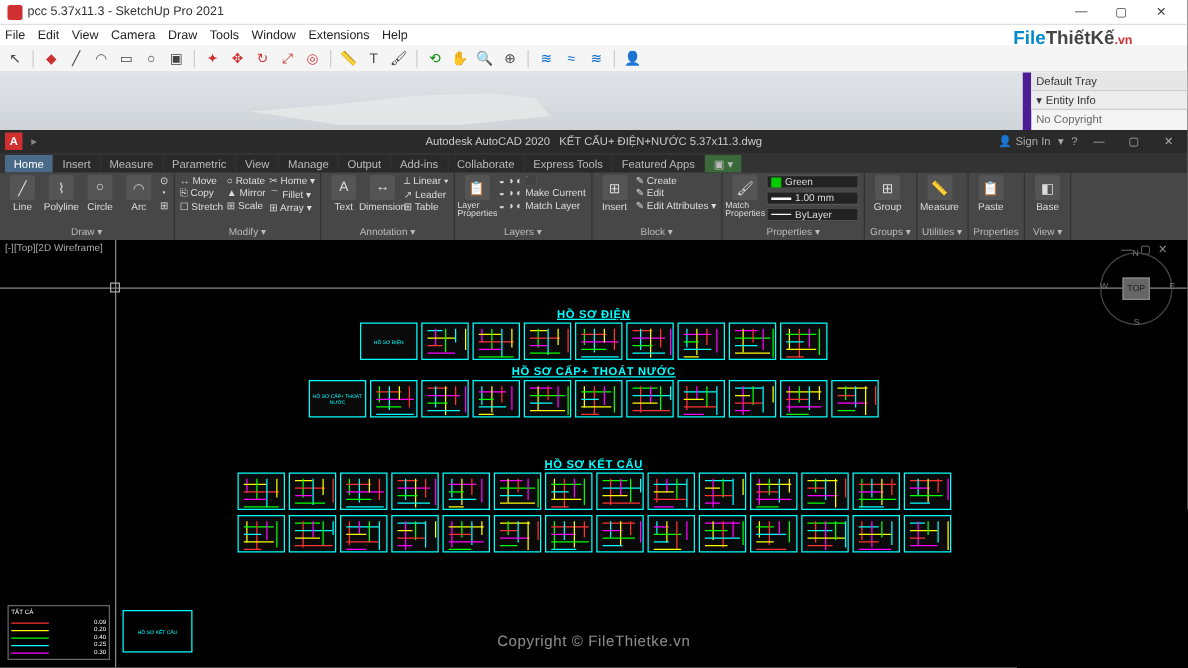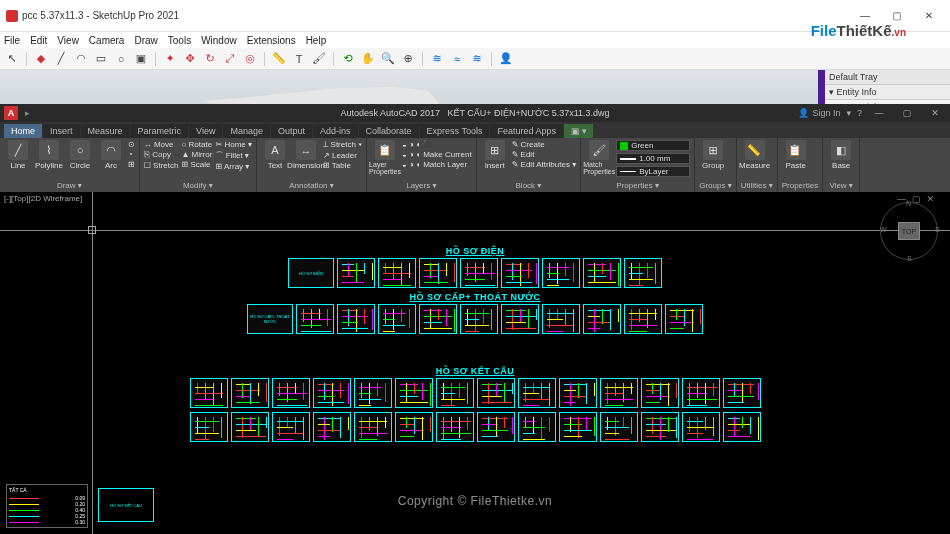--- a/index.html
+++ b/index.html
@@ -1,19 +1,19 @@
 <!DOCTYPE html>
 <html><head>
 <meta charset="utf-8">
 <style>
 * { margin: 0; padding: 0; box-sizing: border-box; font-family: "Segoe UI", Tahoma, sans-serif; }
 body { width: 950px; height: 534px; overflow: hidden; background: #f0f0f0; position: relative; }
 
 
-.su-titlebar { height: 32px; background: #fff; display: flex; align-items: center; padding: 0 6px; font-size: 10px; color: #333; border-bottom: 1px solid #e0e0e0; }
+.su-titlebar { height: 20px; background: #fff; display: flex; align-items: center; padding: 0 6px; font-size: 10px; color: #333; border-bottom: 1px solid #e0e0e0; }
 .su-titlebar .ico { width: 12px; height: 12px; background: #d03030; margin-right: 4px; border-radius: 2px; }
 .su-titlebar .wctl { margin-left: auto; display: flex; gap: 2px; }
 .su-titlebar .wbtn { width: 30px; height: 18px; display: flex; align-items: center; justify-content: center; font-size: 10px; color: #444; }
 .su-menubar { height: 16px; background: #fff; display: flex; align-items: center; padding: 0 4px; gap: 10px; font-size: 10px; color: #222; }
 .su-toolbar { height: 22px; background: #f5f5f5; display: flex; align-items: center; padding: 0 4px; gap: 4px; border-bottom: 1px solid #ddd; }
 .su-tb-ico { width: 16px; height: 16px; display: flex; align-items: center; justify-content: center; font-size: 11px; color: #444; }
 .su-tb-sep { width: 1px; height: 14px; background: #ccc; margin: 0 2px; }
 
 .su-body { display: flex; height: 46px; }
 .su-viewport { flex: 1; background: linear-gradient(#e0e4e8, #cfd4d8); position: relative; }
@@ -79,21 +79,21 @@
 .content-area { position: absolute; left: 0; right: 0; top: 50px; padding: 0 20px; }
 
 .legend { position: absolute; left: 6px; bottom: 6px; width: 82px; height: 44px; border: 1px solid #666; background: #000; padding: 2px; font-size: 5px; color: #fff; }
 .legend .t { margin-bottom: 2px; }
 .legend .lr { display: flex; align-items: center; gap: 2px; height: 6px; }
 .legend .lr .ln { width: 30px; height: 1px; }
 .legend .lr .v { margin-left: auto; color: #fff; }
 
 .cover2 { position: absolute; left: 98px; bottom: 12px; width: 56px; height: 34px; border: 1px solid #0ff; display: flex; align-items: center; justify-content: center; font-size: 4px; color: #0ff; }
 
-.wm-center { position: absolute; left: 50%; bottom: 26px; transform: translateX(-50%); font-size: 12px; color: rgba(255,255,255,.55); letter-spacing: .5px; pointer-events: none; margin-top: 28px; }
+.wm-center { position: absolute; left: 50%; bottom: 14px; transform: translateX(-50%); font-size: 12px; color: rgba(255,255,255,.55); letter-spacing: .5px; pointer-events: none; margin-top: 28px; }
 </style>
 </head>
 <body>
 
 <div class="su-titlebar">
   <span class="ico"></span>
   <span>pcc 5.37x11.3 - SketchUp Pro 2021</span>
   <div class="wctl">
     <span class="wbtn">—</span>
     <span class="wbtn">▢</span>
@@ -157,21 +157,21 @@
 </div>
 <div class="watermark-logo">
   <span class="f">File</span><span class="t">ThiếtKế</span><span class="v">.vn</span>
 </div>
 
 <div class="acad">
   <div class="acad-title">
     <span class="a-ico">A</span>
     <span style="color:#888;margin:0 3px">▸</span>
     <span class="ttl">
-      <span>Autodesk AutoCAD 2017</span> &nbsp; <span>KẾT CẤU+ ĐIỆN+NƯỚC 5.37x11.3.dwg</span>
+      <span>Autodesk AutoCAD 2020</span> &nbsp; <span>KẾT CẤU+ ĐIỆN+NƯỚC 5.37x11.3.dwg</span>
     </span>
     <div class="right">
       <span>👤 <span>Sign In</span></span>
       <span>▾</span>
       <span>?</span>
       <span class="wb">—</span>
       <span class="wb">▢</span>
       <span class="wb">✕</span>
     </div>
   </div>
@@ -242,21 +242,21 @@
       <div class="tools">
         <div class="r-big">
             <span class="ic">A</span>
             <span>Text</span>
           </div>
         <div class="r-big">
             <span class="ic">↔</span>
             <span>Dimension</span>
           </div>
         <div class="r-small-col">
-          <span class="row">⟂ Stretch ▾</span>
+          <span class="row">⟂ Linear ▾</span>
           <span class="row">↗ Leader</span>
           <span class="row">⊞ Table</span>
         </div>
       </div>
       <div class="lbl">Annotation ▾</div>
     </div>
     <div class="r-panel">
       <div class="tools">
         <div class="r-big">
             <span class="ic">📋</span>

